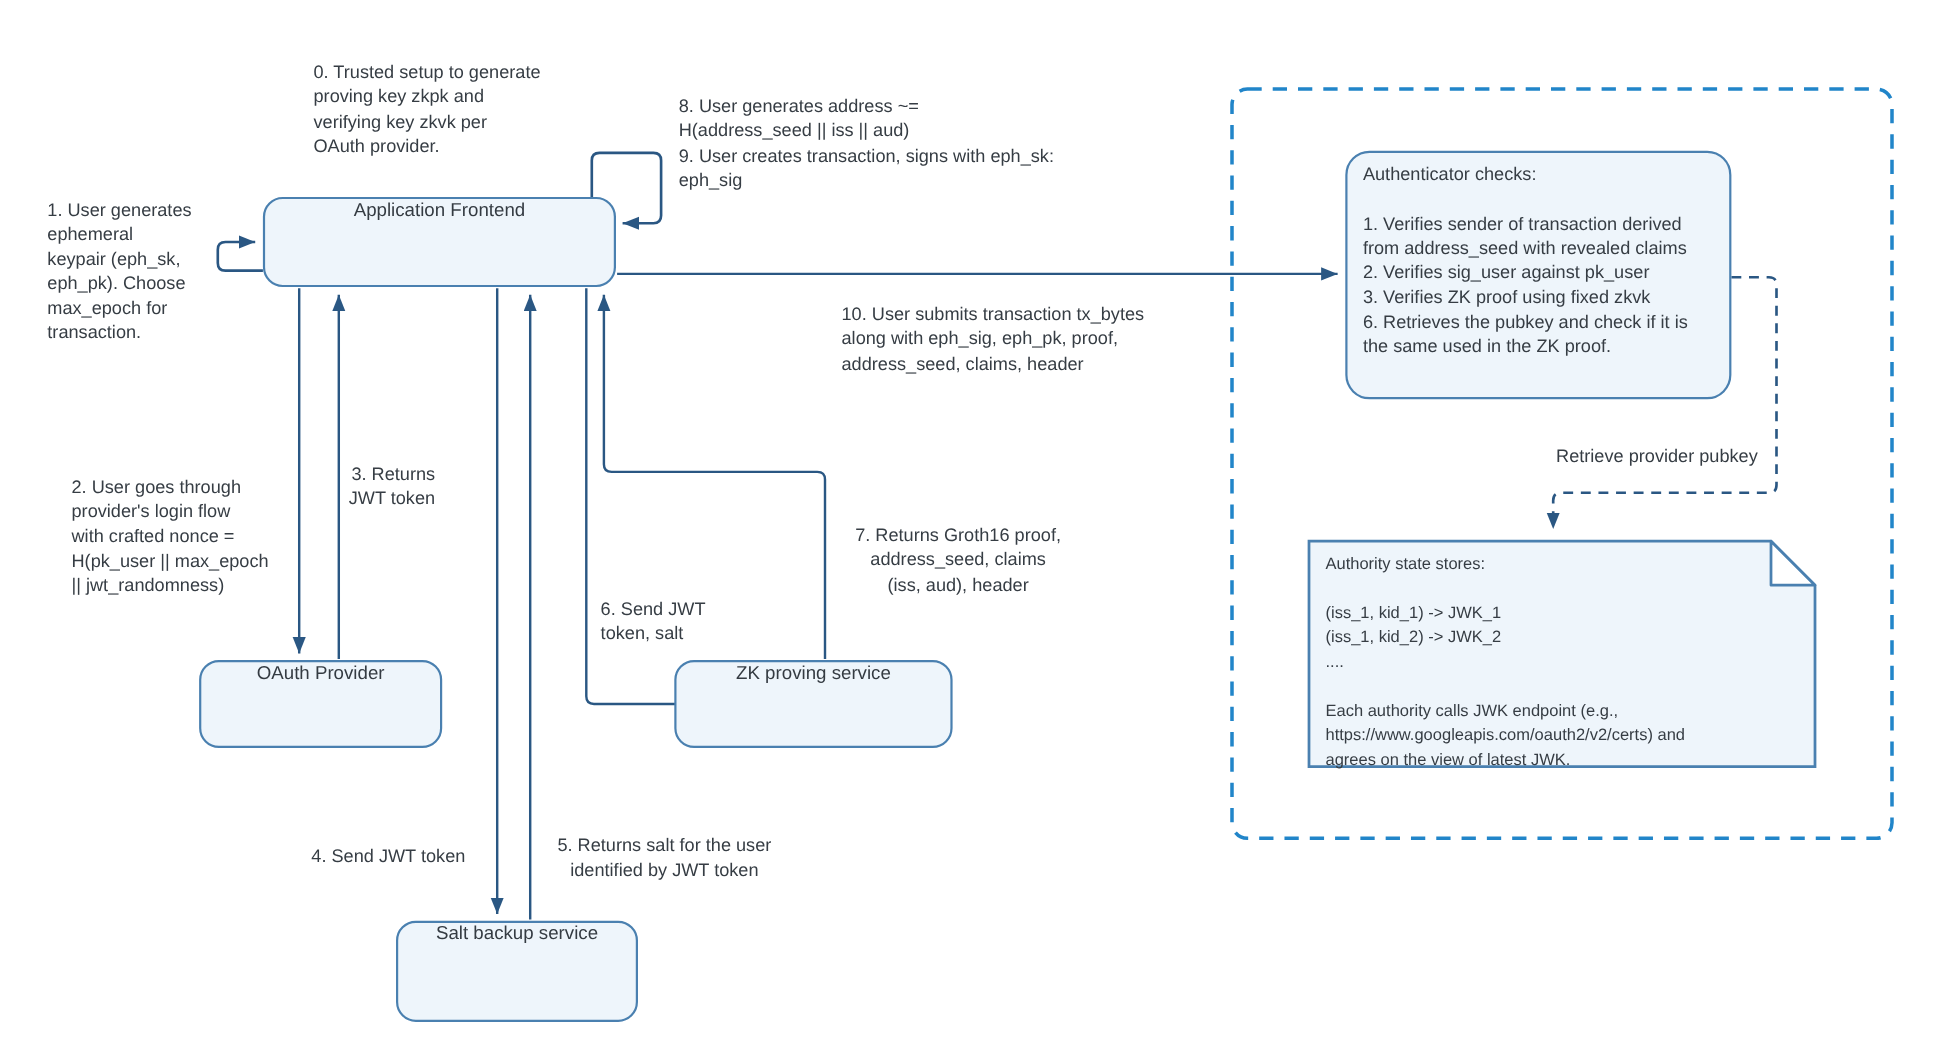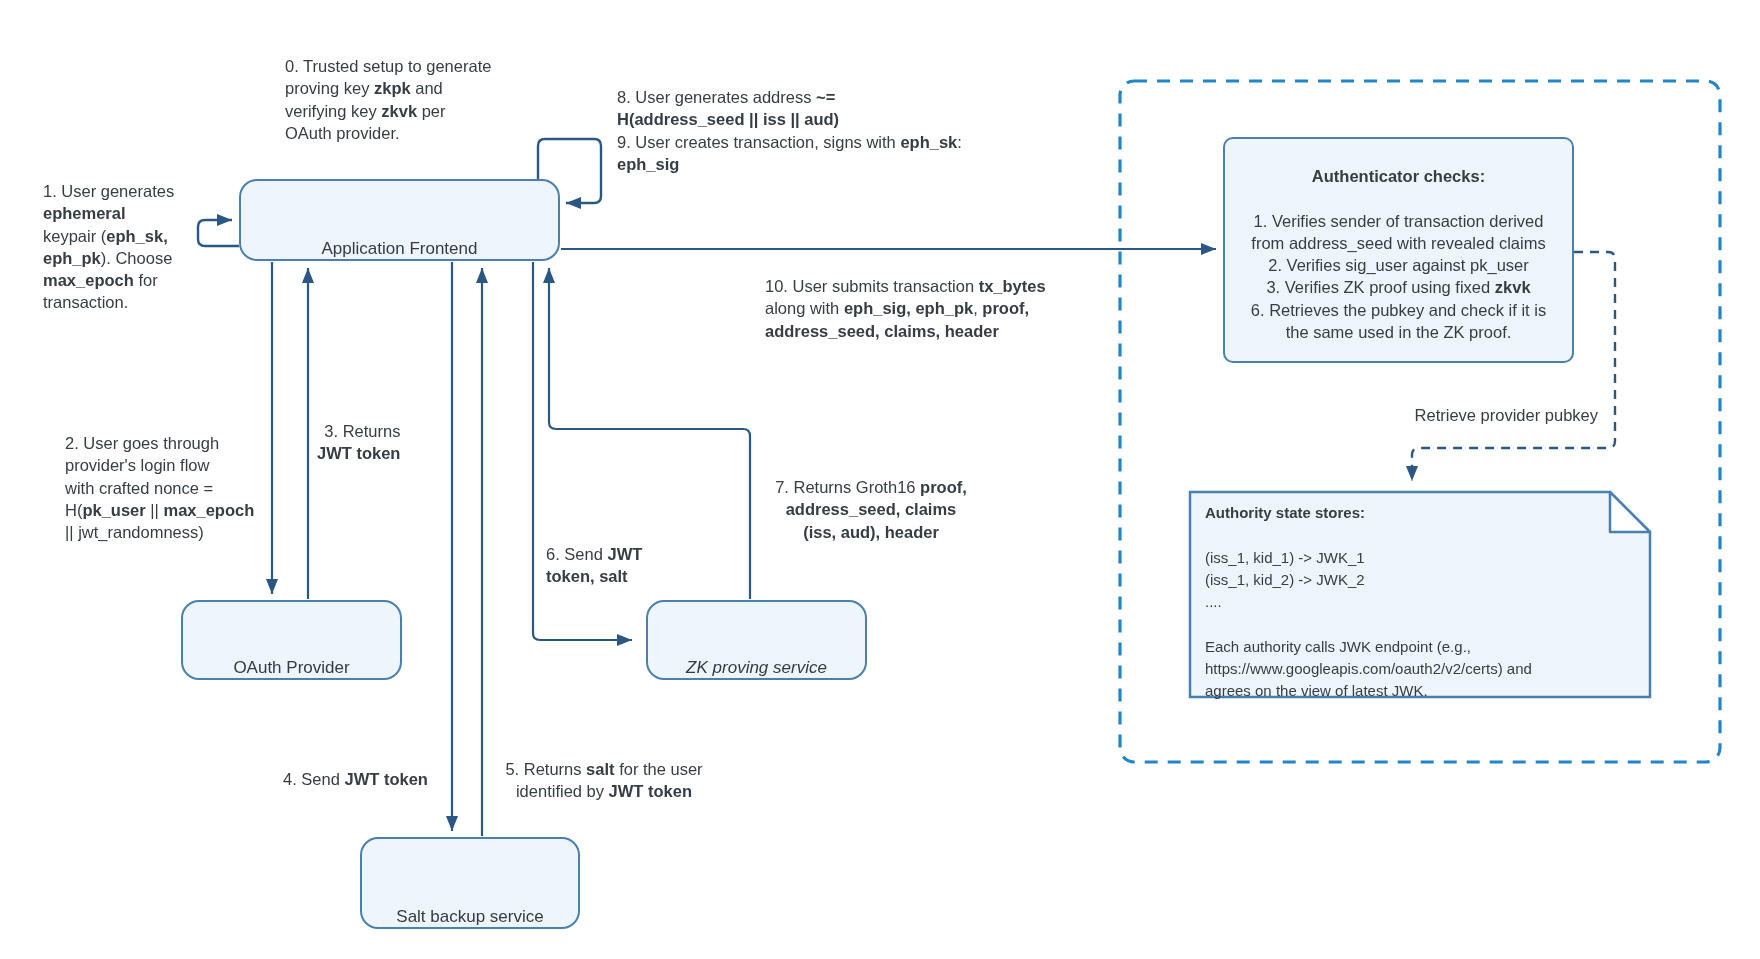--- a/index.html
+++ b/index.html
@@ -4,34 +4,33 @@
 <style>
   html,body{margin:0;padding:0;background:#ffffff;}
   body{
     position:relative;width:1760px;height:959px;overflow:hidden;
     font-family:"Liberation Sans",sans-serif;color:#363d44;
   }
   #canvas-svg{position:absolute;left:0;top:0;width:1760px;height:959px;z-index:1;}
   .node{
     position:absolute;z-index:2;box-sizing:border-box;
     background:#eef5fb;border:2.5px solid #4a80b0;border-radius:18px;
-    display:flex;align-items:flex-end;justify-content:center;
+    display:flex;align-items:flex-start;justify-content:center;
     font-size:17px;color:#343b42;
   }
   .panel{
     position:absolute;z-index:2;box-sizing:border-box;
-    background:#eef5fb;border:2.5px solid #4a80b0;border-radius:10px;
-    padding:26px 14px;
-    text-align:center;
+    background:#eef5fb;border:2.5px solid #4a80b0;border-radius:22px;
+    padding:9px 14px;
   }
   .note{position:absolute;z-index:3;font-size:16.5px;line-height:22.3px;white-space:nowrap;}
   .note.center{text-align:center;}
   .note.right{text-align:right;}
   .note .line{min-height:22.3px;}
-  .b{font-weight:700;}
+  .b{font-weight:400;}
   .authority-title{
     position:absolute;z-index:3;font-size:23px;color:#2185c9;text-align:center;margin-top:36px;
   }
   .doc-text{position:absolute;z-index:3;font-size:15px;line-height:22.3px;white-space:nowrap;}
 </style>
 </head>
 <body>
 
 <svg id="canvas-svg" viewBox="0 0 1760 959" xmlns="http://www.w3.org/2000/svg">
   <defs>
@@ -68,21 +67,21 @@
 
 <div class="authority-title" style="left:1320px;top:100px;width:200px;">Authority</div>
 
 <div id="layer-nodes">
     <div class="node" style="left: 239px; top: 179px; width: 321px; height: 82px;">
       <span>Application Frontend</span>
     </div>
     <div class="node" style="left: 181px; top: 600px; width: 221px; height: 80px;">
       <span>OAuth Provider</span>
     </div>
-    <div class="node" style="left: 646px; top: 600px; width: 221px; height: 80px; font-style: italic;">
+    <div class="node" style="left: 613px; top: 600px; width: 253px; height: 80px;">
       <span>ZK proving service</span>
     </div>
     <div class="node" style="left: 360px; top: 837px; width: 220px; height: 92px;">
       <span>Salt backup service</span>
     </div>
   </div>
 <div id="layer-notes">
     <div class="note" style="left: 285px; top: 55px;">
       <div class="line">0. Trusted setup to generate</div>
       <div class="line">proving key <span class="b">zkpk</span> and</div>

